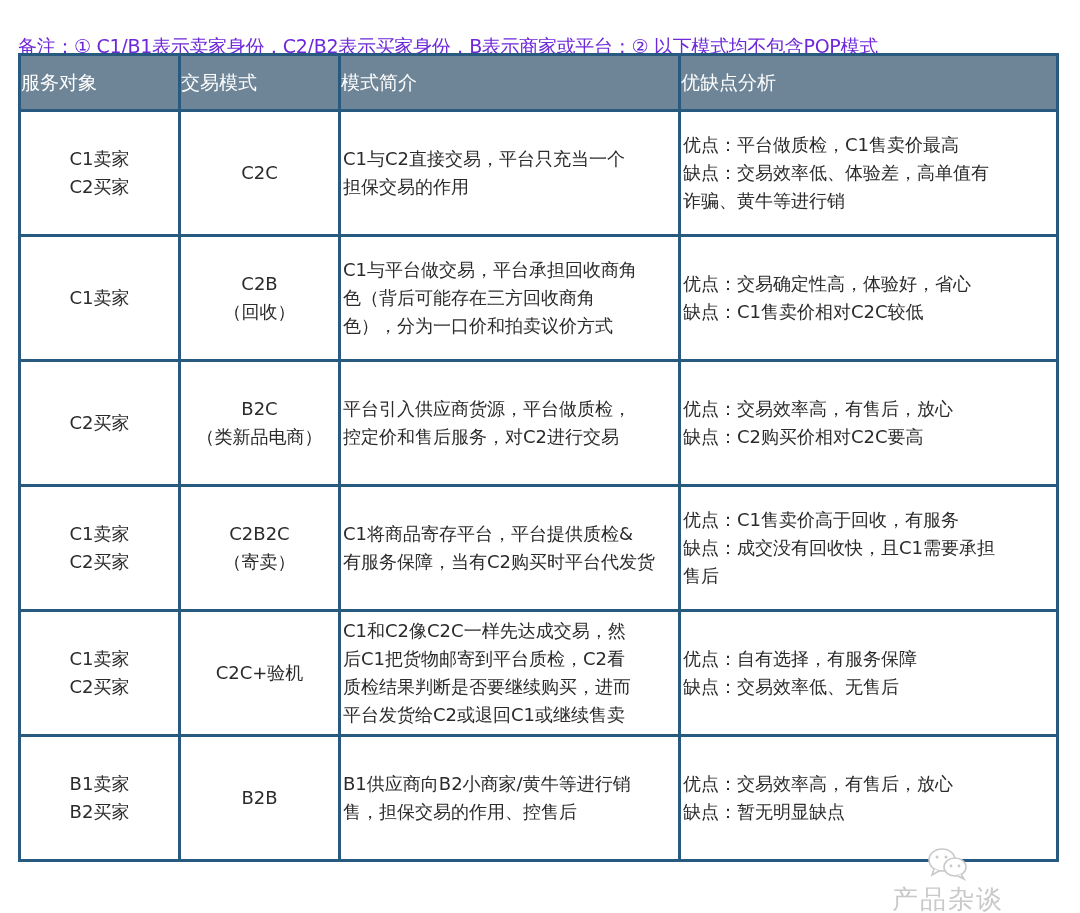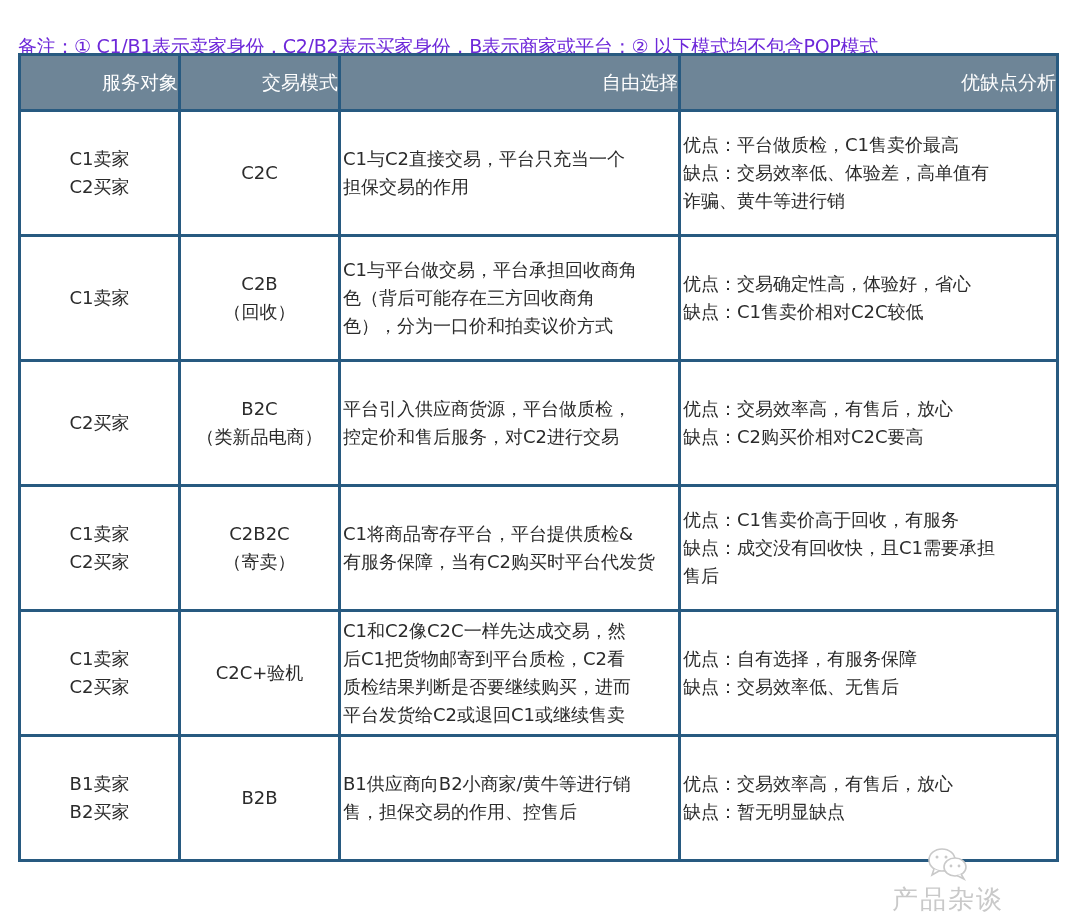--- a/index.html
+++ b/index.html
@@ -37,21 +37,21 @@
     table.modes th, table.modes td {
       border: 3px solid #285a80;
       padding: 0;
     }
     table.modes th {
       background: #6e8597;
       color: #ffffff;
       font-weight: normal;
       font-size: 19px;
       height: 53px;
-      text-align: right;
+      text-align: left;
       vertical-align: middle;
     }
     table.modes td {
       height: 122px;
       background: #ffffff;
       color: #2b2b2b;
       font-size: 18px;
       line-height: 28px;
       vertical-align: middle;
     }
@@ -92,21 +92,21 @@
   <colgroup>
     <col class="col-target">
     <col class="col-mode">
     <col class="col-desc">
     <col class="col-analysis">
   </colgroup>
   <thead>
     <tr>
       <th>服务对象</th>
       <th>交易模式</th>
-      <th>自由选择</th>
+      <th>模式简介</th>
       <th>优缺点分析</th>
     </tr>
   </thead>
   <tbody>
 
     <tr>
       <td class="center">
         <span class="line">C1卖家</span>
         <span class="line">C2买家</span>
       </td>

